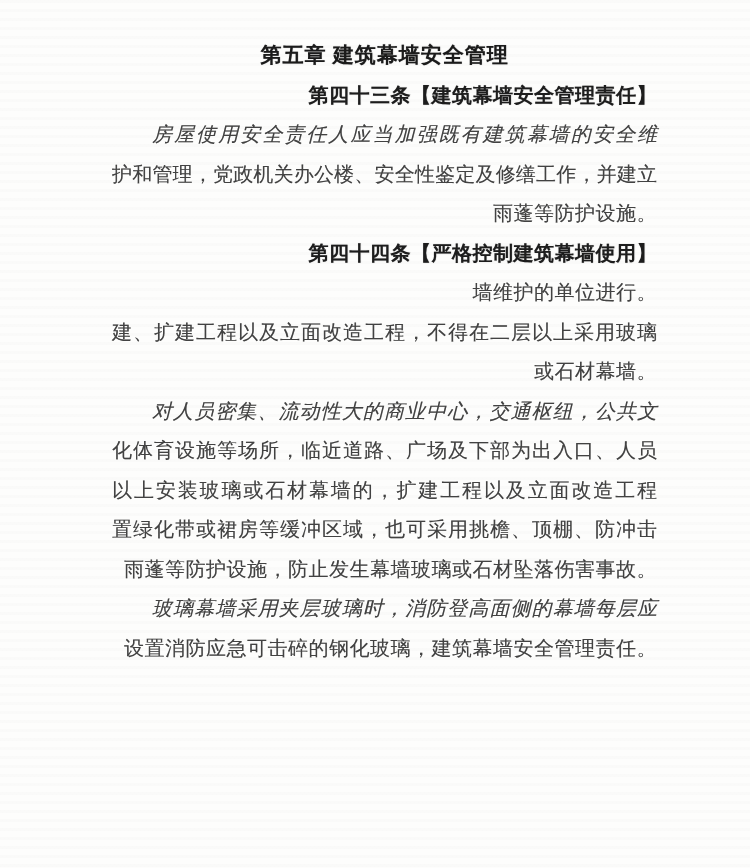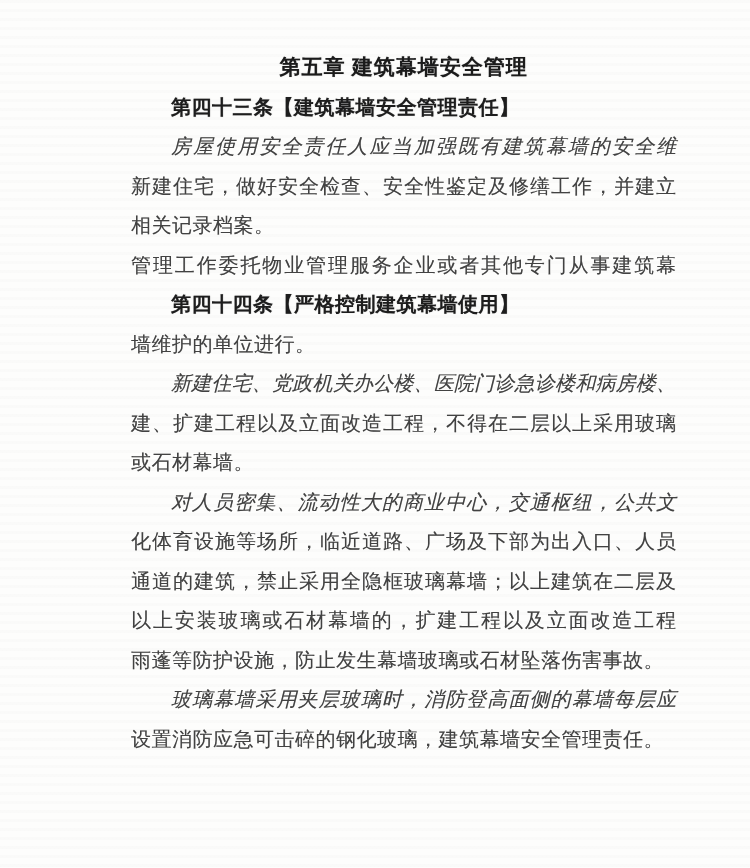--- a/index.html
+++ b/index.html
@@ -21,32 +21,32 @@
       repeating-linear-gradient(180deg,
         rgba(120,120,120,0.022) 0px, rgba(120,120,120,0.022) 3px,
         rgba(255,255,255,0) 3px, rgba(255,255,255,0) 9px),
       #fdfdfc;
   }
   .textblock {
     position: absolute;
     left: 112px;
     top: 0;
     width: 545px;
-    padding-top: 48px;
+    padding-top: 36px;
     filter: blur(0.3px);
-    margin-left: 19px;
   }
   .line {
     height: 39.5px;
     line-height: 39.5px;
     font-size: 20px;
     color: #424242;
     white-space: nowrap;
     text-shadow: 0.2px 0.2px 0.6px rgba(90,90,90,0.45);
     letter-spacing: 0.5px;
+    text-align: right;
   }
   .line.justify {
     white-space: normal;
     text-align: justify;
     text-align-last: justify;
     letter-spacing: 0;
   }
   .line.indent {
     text-indent: 40px;
     font-style: italic;
@@ -70,29 +70,27 @@
   }
 </style>
 </head>
 <body>
 
 <div class="page">
   <div class="textblock" id="textblock">
       <div class="line title">第五章 建筑幕墙安全管理</div>
       <div class="line heading">第四十三条【建筑幕墙安全管理责任】</div>
       <div class="line body indent justify">房屋使用安全责任人应当加强既有建筑幕墙的安全维</div>
-      <div class="line body justify">新建住宅，做好安全检查、安全性鉴定及修缮工作，并建立</div>
-      <div class="line body">相关记录档案。</div>
-      <div class="line body justify">管理工作委托物业管理服务企业或者其他专门从事建筑幕</div>
+      <div class="line body justify">护和管理，党政机关办公楼、安全性鉴定及修缮工作，并建立</div>
+      <div class="line body">雨蓬等防护设施。</div>
       <div class="line heading">第四十四条【严格控制建筑幕墙使用】</div>
       <div class="line body">墙维护的单位进行。</div>
-      <div class="line body indent justify">新建住宅、党政机关办公楼、医院门诊急诊楼和病房楼、</div>
       <div class="line body justify">建、扩建工程以及立面改造工程，不得在二层以上采用玻璃</div>
       <div class="line body">或石材幕墙。</div>
       <div class="line body indent justify">对人员密集、流动性大的商业中心，交通枢纽，公共文</div>
       <div class="line body justify">化体育设施等场所，临近道路、广场及下部为出入口、人员</div>
-      <div class="line body justify">通道的建筑，禁止采用全隐框玻璃幕墙；以上建筑在二层及</div>
       <div class="line body justify">以上安装玻璃或石材幕墙的，扩建工程以及立面改造工程</div>
+      <div class="line body justify">置绿化带或裙房等缓冲区域，也可采用挑檐、顶棚、防冲击</div>
       <div class="line body">雨蓬等防护设施，防止发生幕墙玻璃或石材坠落伤害事故。</div>
       <div class="line body indent justify">玻璃幕墙采用夹层玻璃时，消防登高面侧的幕墙每层应</div>
       <div class="line body">设置消防应急可击碎的钢化玻璃，建筑幕墙安全管理责任。</div>
     </div>
 </div>
 
 </body></html>

